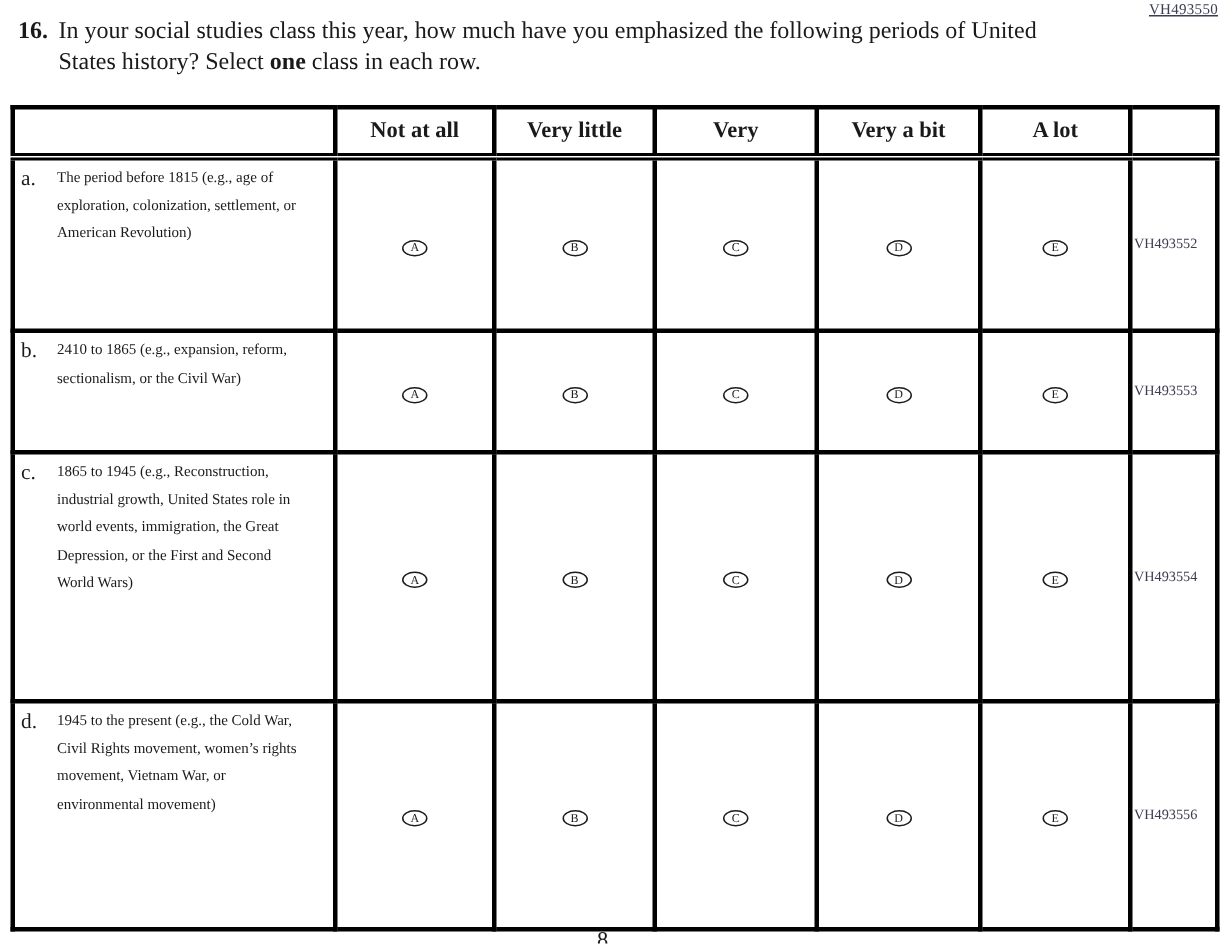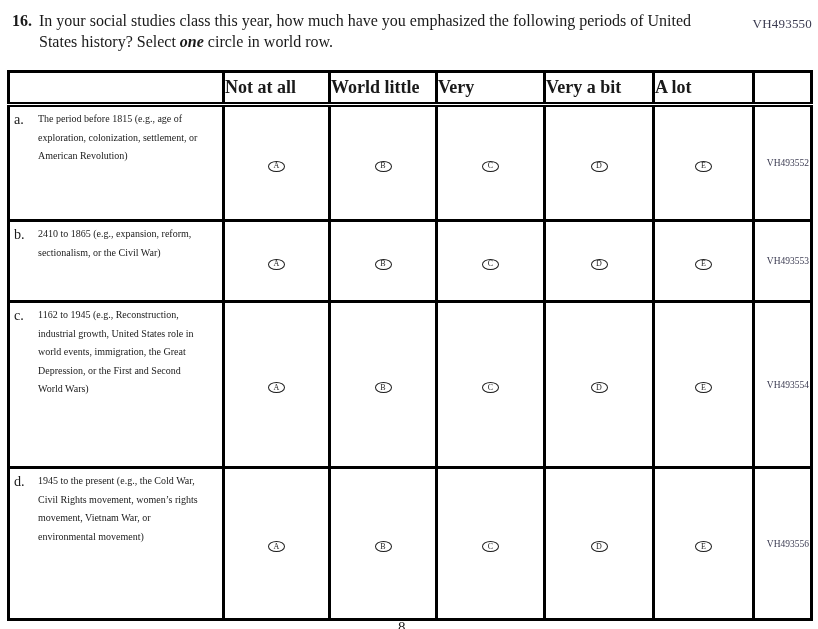--- a/index.html
+++ b/index.html
@@ -5,63 +5,64 @@
   * { margin: 0; padding: 0; box-sizing: border-box; }
   html, body { width: 818px; height: 629px; overflow: hidden; }
   body {
     position: relative;
     background: #ffffff;
     font-family: "Liberation Serif", "DejaVu Serif", serif;
     color: #1a1a1a;
   }
   .question-id-code {
     position: absolute;
-    top: 16px;
+    top: 1px;
     right: 6px;
-    font-size: 13px;
+    font-size: 10px;
     color: #3c3c52;
     letter-spacing: 0.2px;
+    text-decoration: underline;
   }
   .question {
     position: absolute;
     top: 10px;
     left: 12px;
     display: flex;
   }
   .question-number {
     font-weight: bold;
     font-size: 16px;
     width: 27px;
     flex: none;
     line-height: 21px;
     font-family: Liberation Serif, serif;
   }
   .question-text {
     font-size: 16px;
     line-height: 21px;
     width: 655px;
   }
-  .question-text b { font-weight: bold; font-style: italic; }
+  .question-text b { font-weight: bold; }
   table.survey {
     position: absolute;
     left: 7px;
     top: 70px;
     width: 803px;
     border-collapse: collapse;
     table-layout: fixed;
     border: 3px solid #000;
   }
   .survey th, .survey td {
     border: 3px solid #000;
   }
   .survey thead th {
     border-bottom: 5px double #000;
     font-weight: bold;
-    font-size: 18px;
-    text-align: left;
+    font-size: 15px;
+    text-align: center;
     vertical-align: middle;
   }
   td.stub-cell {
     vertical-align: top;
     padding: 3px 2px 2px 4px;
   }
   .stub-flex { display: flex; }
   .row-marker {
     width: 24px;
     flex: none;
@@ -84,58 +85,58 @@
     width: 17px;
     height: 11px;
     border: 1px solid #1c1c1c;
     border-radius: 50%;
     font-size: 8px;
     line-height: 1;
     color: #1c1c1c;
     cursor: pointer;
   }
   td.code-cell {
-    text-align: right;
+    text-align: left;
     vertical-align: middle;
     font-size: 9.5px;
     color: #3c3c52;
     padding: 0 1px;
   }
   .page-number {
     position: absolute;
     left: 398px;
     top: 619px;
     font-size: 15px;
   }
 </style>
 </head>
 <body>
 
 <div class="question-id-code">VH493550</div>
 
 <div class="question">
   <span class="question-number">16.</span>
-  <span class="question-text"><span>In your social studies class this year, how much have you emphasized the following periods of United States history? Select </span><b>one</b><span> circle in world row.</span></span>
+  <span class="question-text"><span>In your social studies class this year, how much have you emphasized the following periods of United States history? Select </span><b>one</b><span> class in each row.</span></span>
 </div>
 
 <table class="survey">
   <colgroup>
     <col style="width:215px">
       <col style="width:106px">
       <col style="width:107px">
       <col style="width:108px">
       <col style="width:109px">
       <col style="width:100px">
       <col style="width:58px">
   </colgroup>
   <thead>
     <tr style="height:33px">
       <th></th>
       <th>Not at all</th>
-      <th>World little</th>
+      <th>Very little</th>
       <th>Very</th>
       <th>Very a bit</th>
       <th>A lot</th>
       <th></th>
     </tr>
   </thead>
   <tbody>
     <tr style="height:116px">
       <td class="stub-cell">
         <div class="stub-flex">
@@ -161,21 +162,21 @@
       <td class="option-cell"><span class="option-circle">B</span></td>
       <td class="option-cell"><span class="option-circle">C</span></td>
       <td class="option-cell"><span class="option-circle">D</span></td>
       <td class="option-cell"><span class="option-circle">E</span></td>
       <td class="code-cell">VH493553</td>
     </tr>
     <tr style="height:166px">
       <td class="stub-cell">
         <div class="stub-flex">
           <span class="row-marker">c.</span>
-          <span class="row-label">1162 to 1945 (e.g., Reconstruction, industrial growth, United States role in world events, immigration, the Great Depression, or the First and Second World Wars)</span>
+          <span class="row-label">1865 to 1945 (e.g., Reconstruction, industrial growth, United States role in world events, immigration, the Great Depression, or the First and Second World Wars)</span>
         </div>
       </td>
       <td class="option-cell"><span class="option-circle">A</span></td>
       <td class="option-cell"><span class="option-circle">B</span></td>
       <td class="option-cell"><span class="option-circle">C</span></td>
       <td class="option-cell"><span class="option-circle">D</span></td>
       <td class="option-cell"><span class="option-circle">E</span></td>
       <td class="code-cell">VH493554</td>
     </tr>
     <tr style="height:152px">

